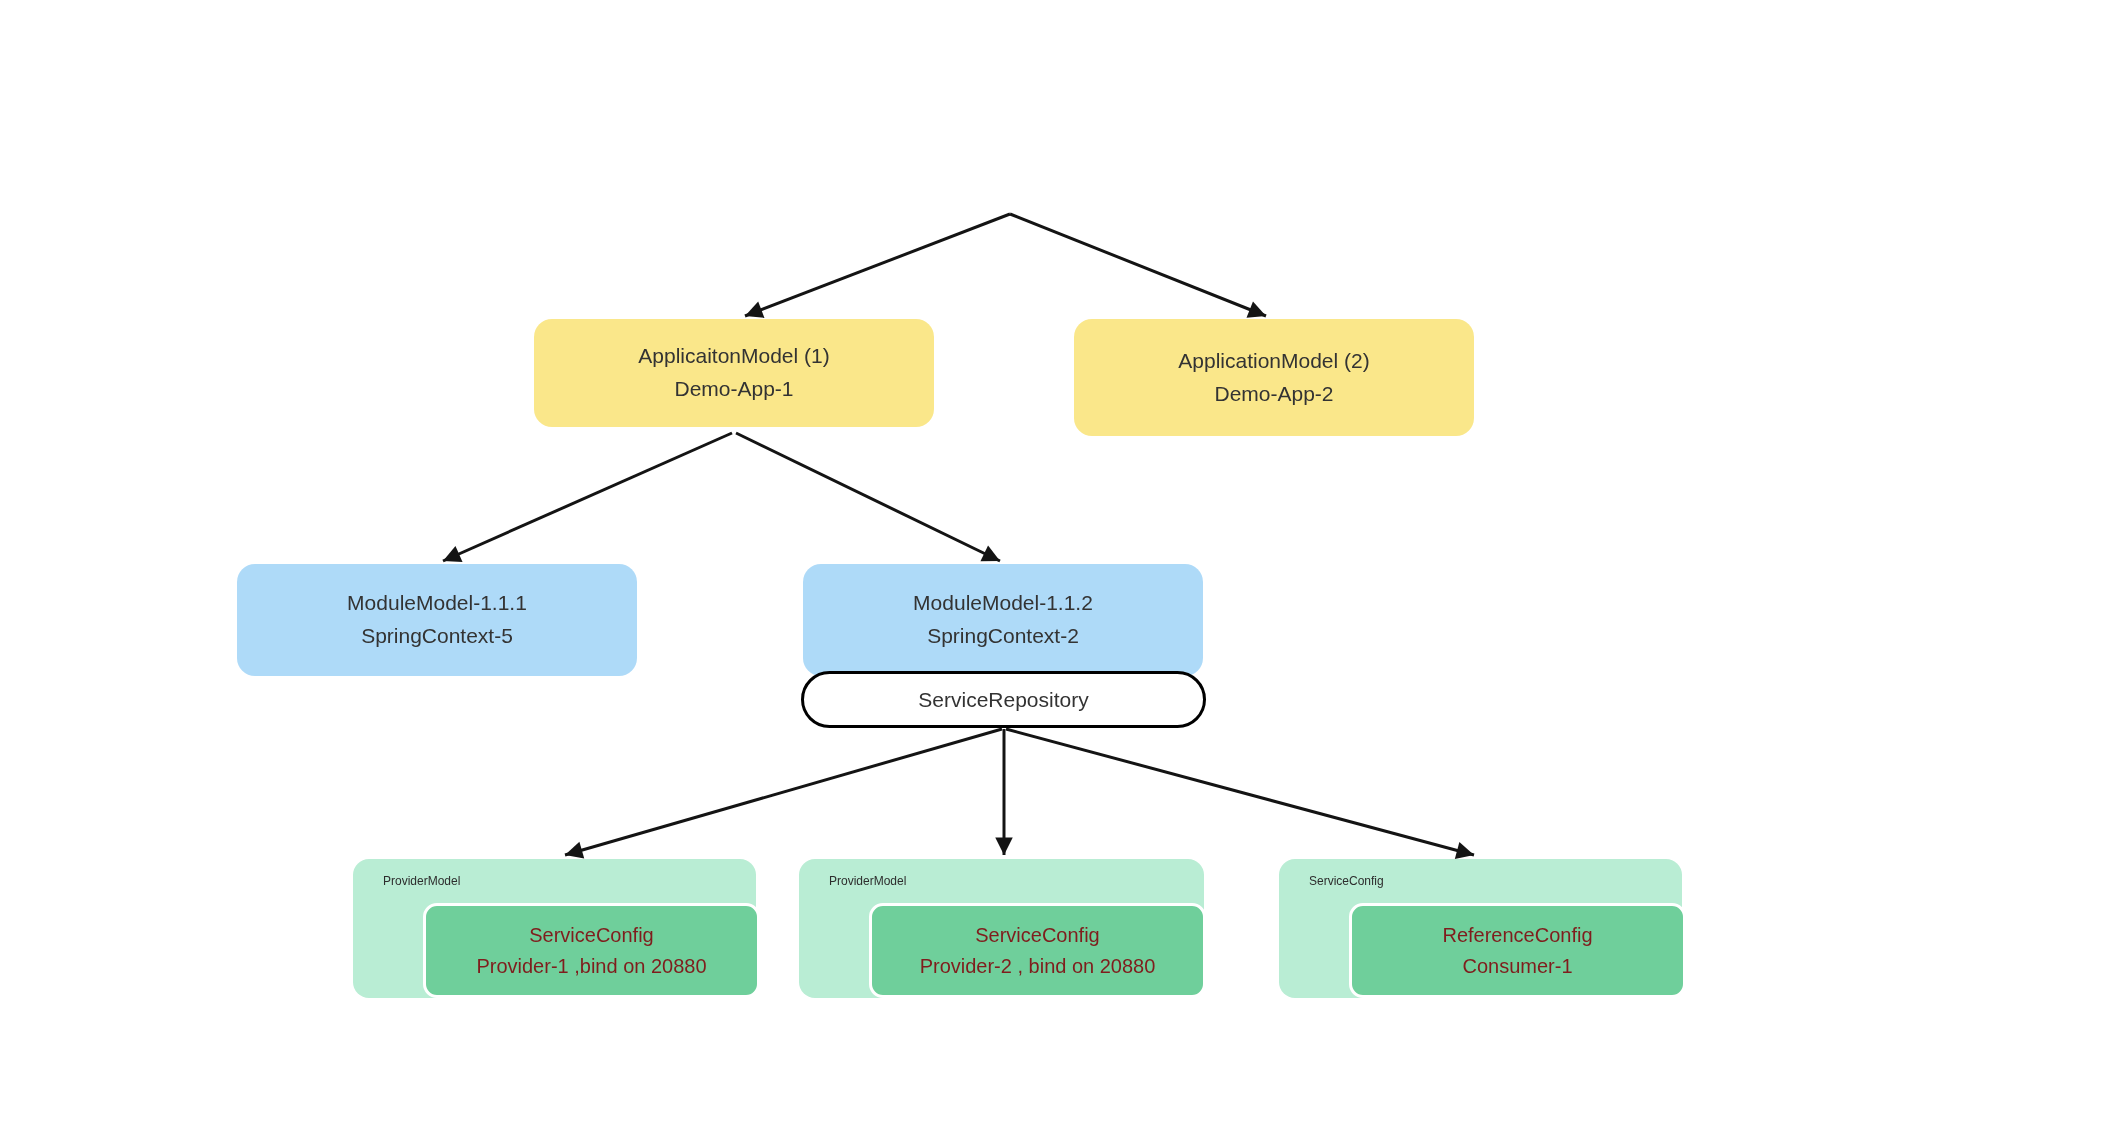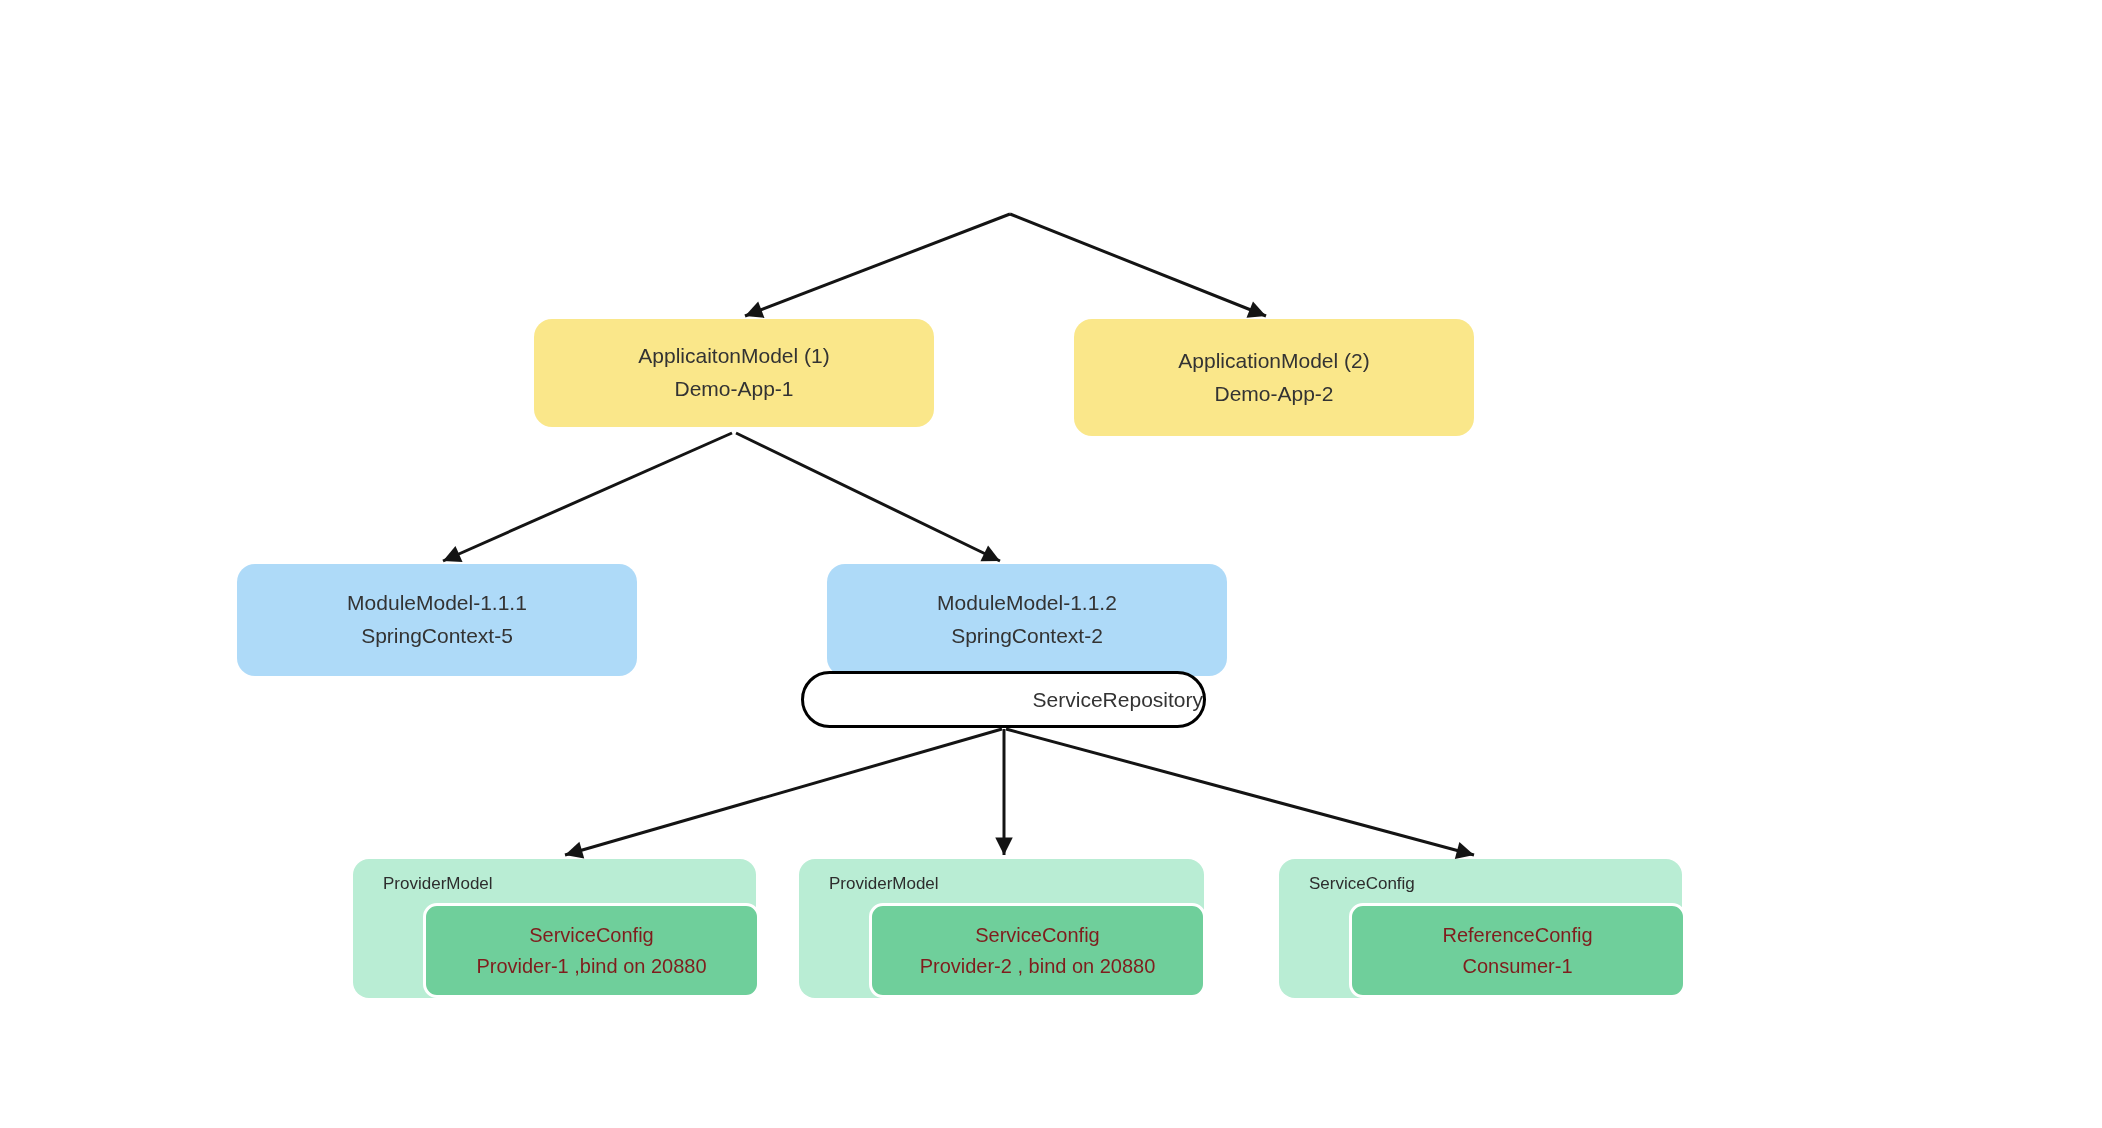--- a/index.html
+++ b/index.html
@@ -32,52 +32,52 @@
     justify-content: center;
     text-align: center;
     font-size: 21px;
     line-height: 1.57;
     z-index: 2;
   }
   .framework { left: 810px; top:  98px; width: 400px; height: 115px; background: var(--framework, #a7e8b4); }
   .app1      { left: 534px; top: 319px; width: 400px; height: 108px; background: var(--application, #fae78a); }
   .app2      { left:1074px; top: 319px; width: 400px; height: 117px; background: var(--application, #fae78a); }
   .module1   { left: 237px; top: 564px; width: 400px; height: 112px; background: var(--module, #aedaf8); }
-  .module2   { left: 803px; top: 564px; width: 400px; height: 112px; background: var(--module, #aedaf8); margin-left: 24px; }
+  .module2   { left: 803px; top: 564px; width: 400px; height: 112px; background: var(--module, #aedaf8); }
   .pill {
     position: absolute;
     left: 801px; top: 671px;
     width: 405px; height: 57px;
     box-sizing: border-box;
     background: #ffffff;
     border: 3px solid #000000;
     border-radius: 29px;
     display: flex;
     align-items: center;
-    justify-content: flex-end;
+    justify-content: center;
     font-size: 21px;
     z-index: 3;
   }
   .group {
     position: absolute;
     top: 859px;
     width: 403px;
     height: 139px;
     background: var(--container, #b9edd4);
     border-radius: 16px;
     z-index: 2;
   }
   .group-provider1 { left: 353px; }
   .group-provider2 { left: 799px; width: 405px; }
   .group-consumer  { left: 1279px; }
   .group-label {
     position: absolute;
     left: 30px;
     top: 15px;
-    font-size: 17px;
+    font-size: 12px;
     color: #2d2d2d;
   }
   .inner {
     position: absolute;
     left: 70px;
     top: 44px;
     width: 337px;
     height: 95px;
     box-sizing: border-box;
     background: var(--inner, #6fcf9b);

